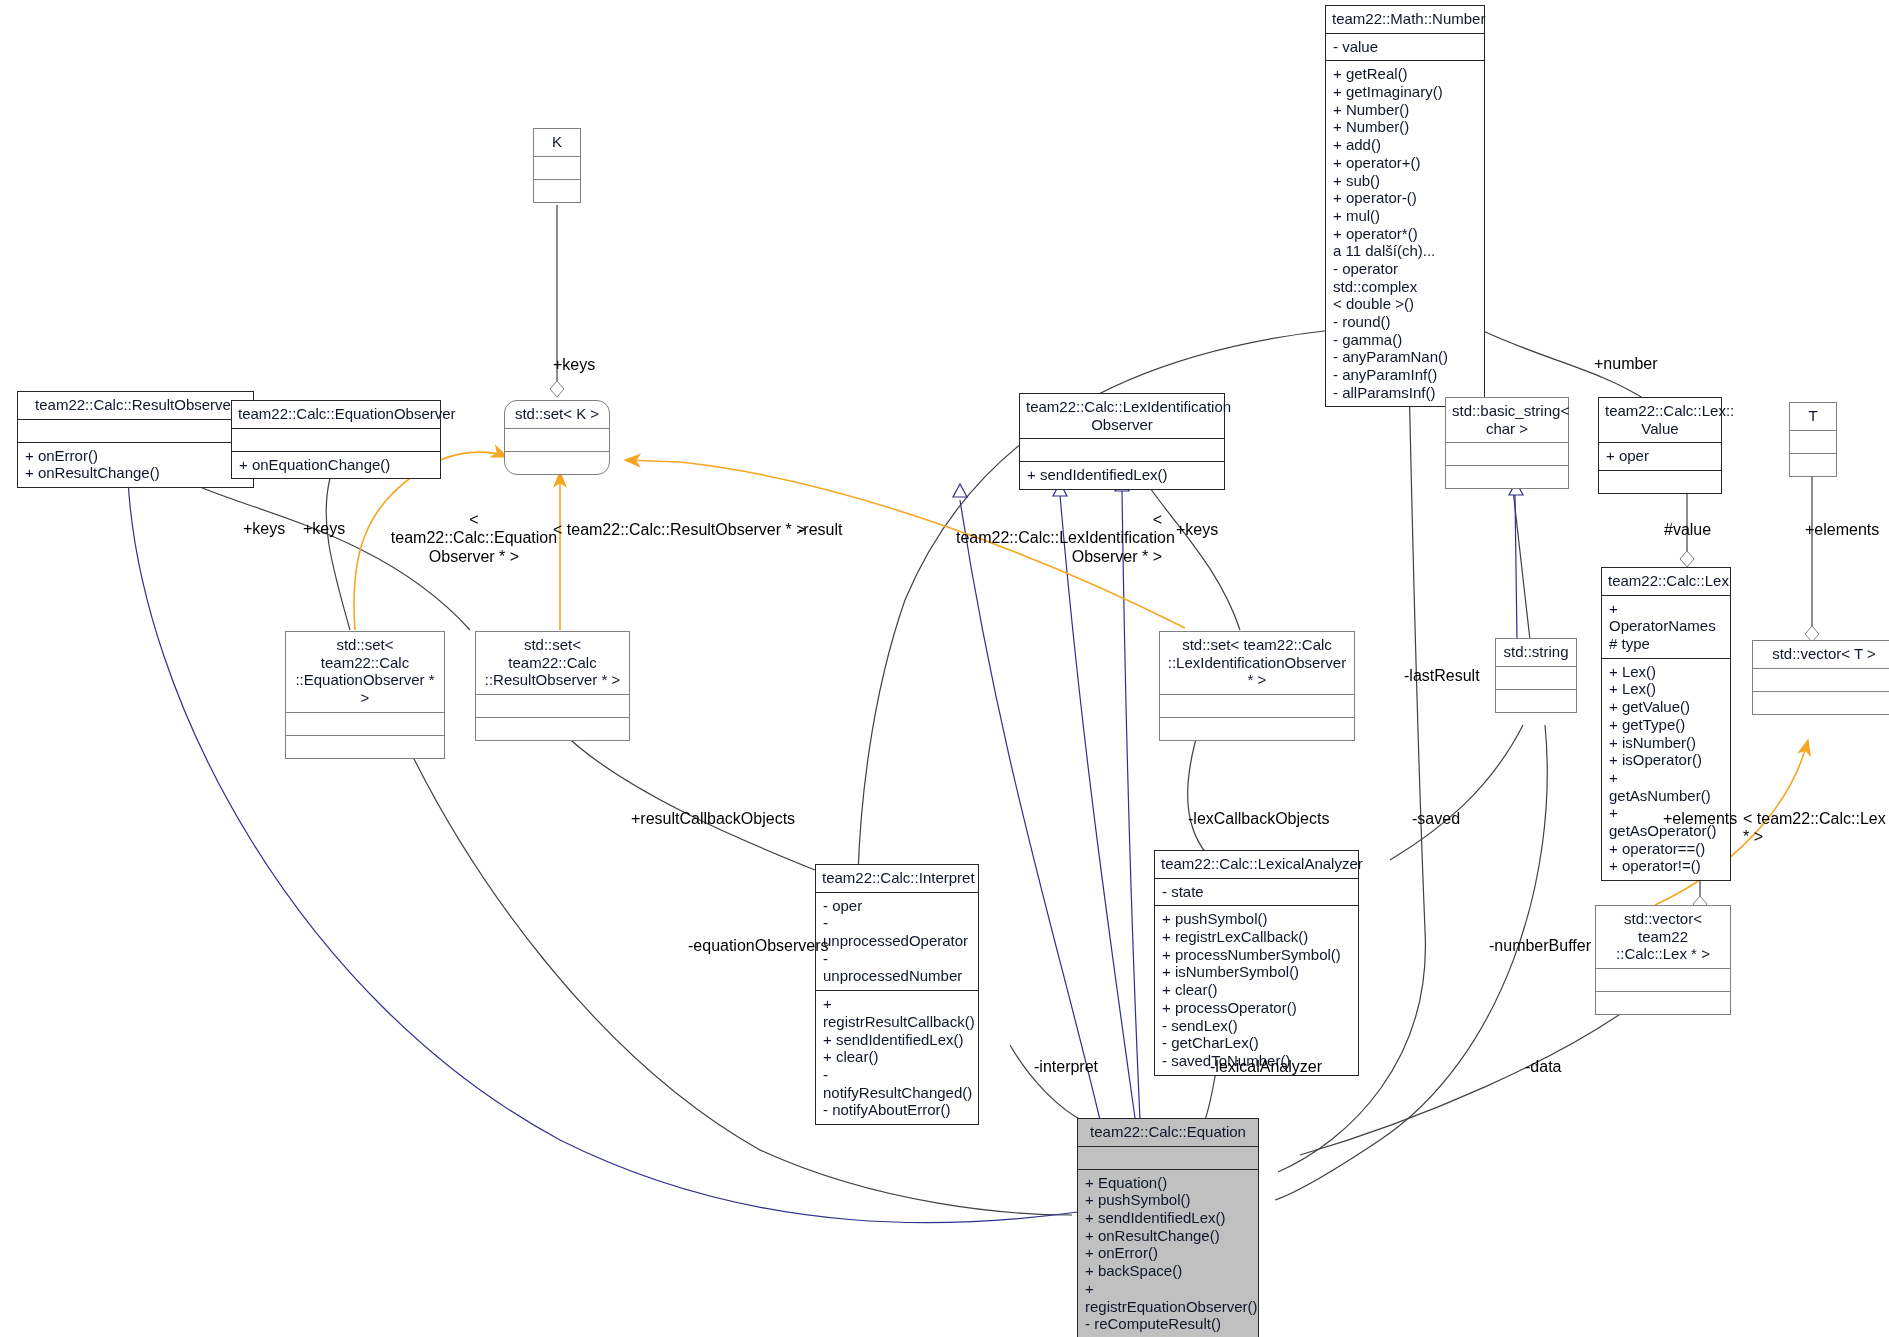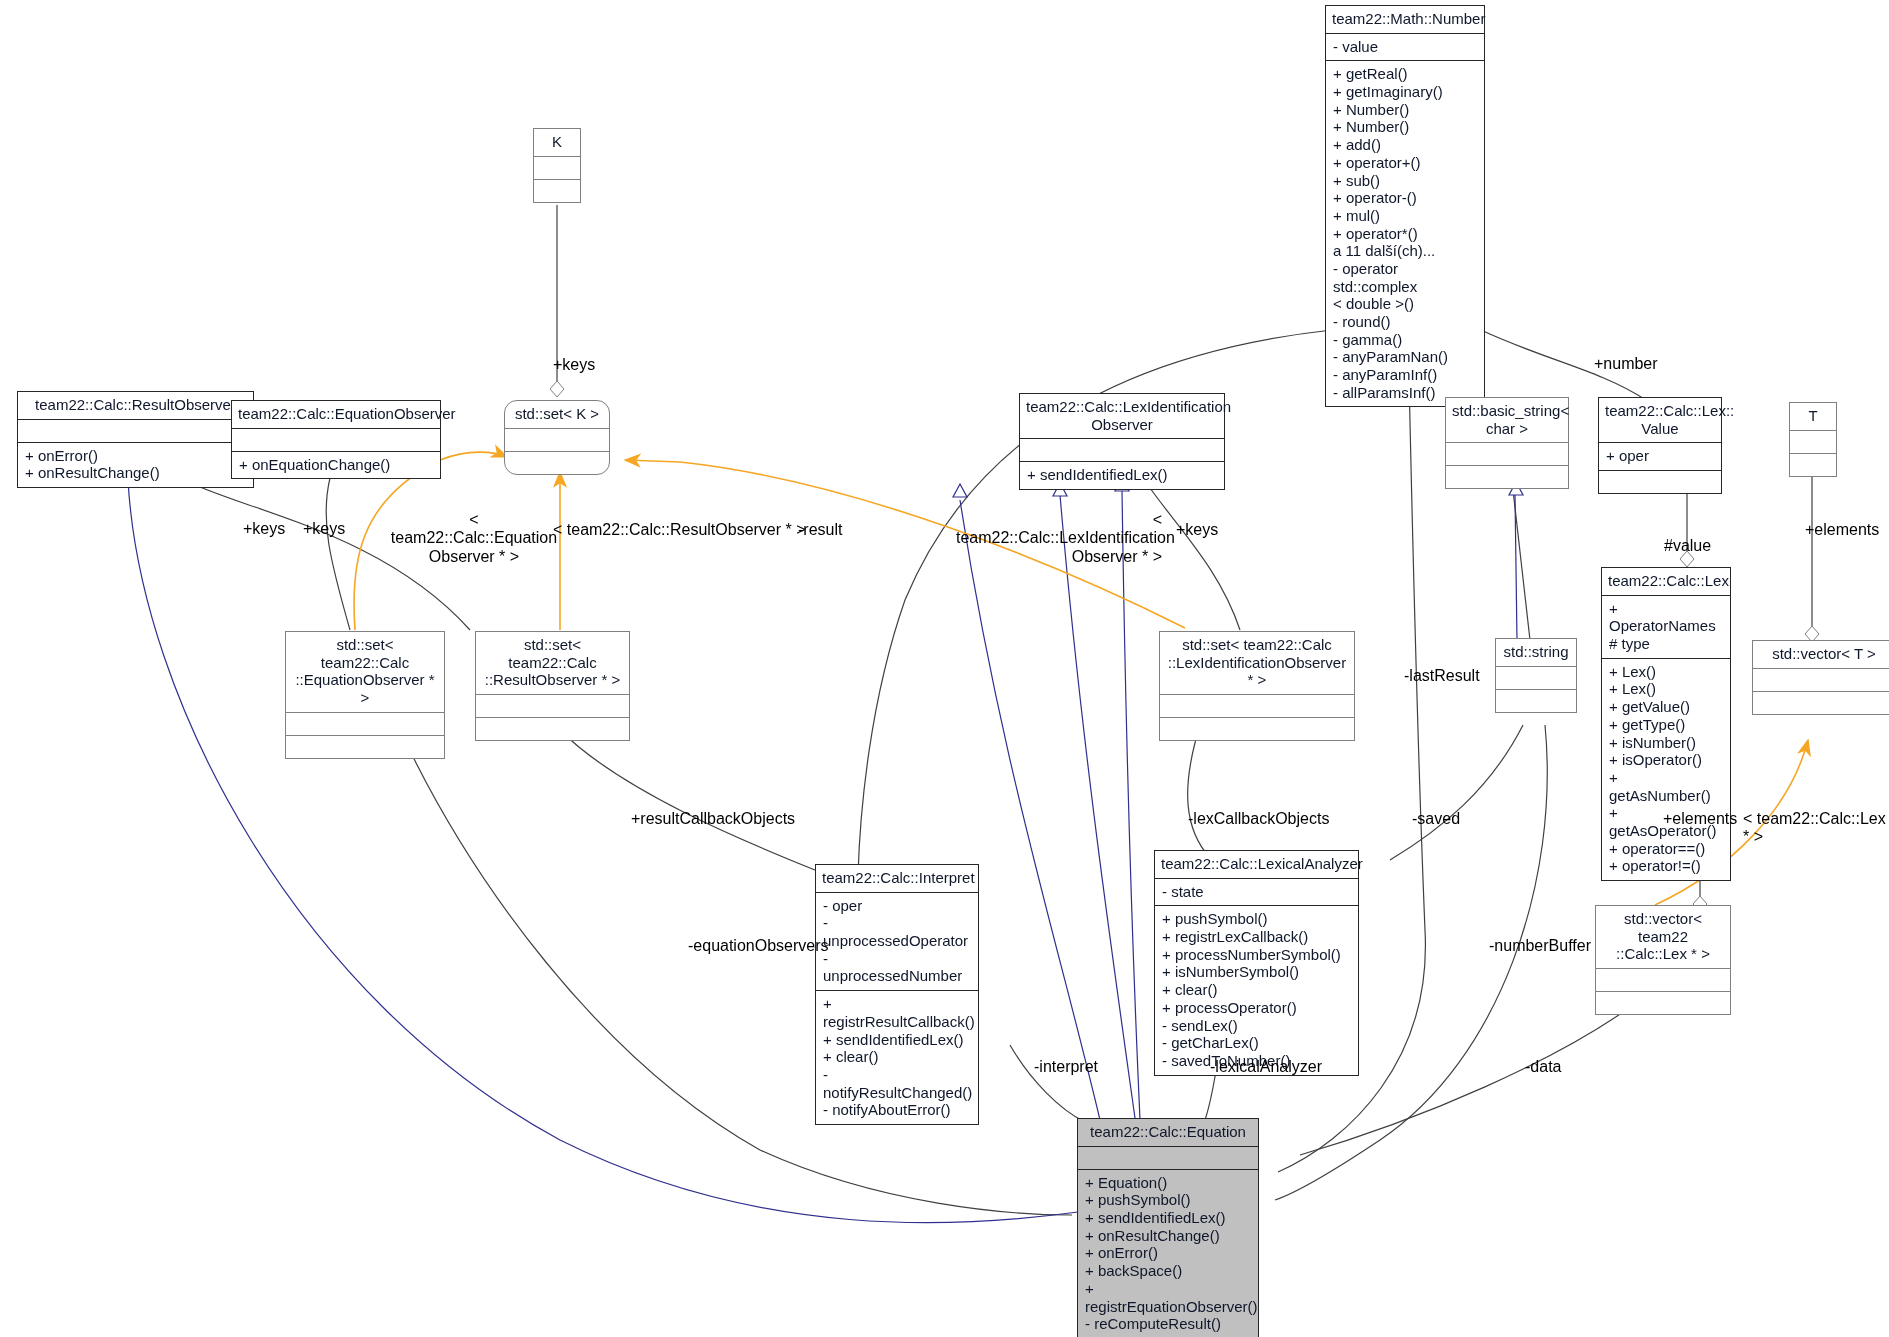--- a/index.html
+++ b/index.html
@@ -343,21 +343,21 @@
   <div class="edge-label left" style="left:243px; top:520px;">+keys</div>
   <div class="edge-label left" style="left:303px; top:520px;">+keys</div>
   <div class="edge-label" style="left:390px; top:511px; width:168px;">&lt; team22::Calc::Equation
 Observer * &gt;</div>
   <div class="edge-label left" style="left:553px; top:521px;">&lt; team22::Calc::ResultObserver * &gt;</div>
   <div class="edge-label left" style="left:798px; top:521px;">-result</div>
   <div class="edge-label" style="left:956px; top:511px; width:206px;text-align:right;">&lt; team22::Calc::LexIdentification
 Observer * &gt;</div>
   <div class="edge-label left" style="left:1176px; top:521px;">+keys</div>
   <div class="edge-label left" style="left:1594px; top:355px;">+number</div>
-  <div class="edge-label left" style="left:1664px; top:521px;margin-top:16px;">#value</div>
+  <div class="edge-label left" style="left:1664px; top:521px;">#value</div>
   <div class="edge-label left" style="left:1805px; top:521px;">+elements</div>
   <div class="edge-label left" style="left:1404px; top:667px;">-lastResult</div>
   <div class="edge-label left" style="left:631px; top:810px;">+resultCallbackObjects</div>
   <div class="edge-label left" style="left:1188px; top:810px;">-lexCallbackObjects</div>
   <div class="edge-label left" style="left:1412px; top:810px;">-saved</div>
   <div class="edge-label left" style="left:1663px; top:810px;">+elements</div>
   <div class="edge-label left" style="left:1743px; top:810px;">&lt; team22::Calc::Lex * &gt;</div>
   <div class="edge-label left" style="left:688px; top:937px;">-equationObservers</div>
   <div class="edge-label left" style="left:1489px; top:937px;">-numberBuffer</div>
   <div class="edge-label left" style="left:1034px; top:1058px;">-interpret</div>

